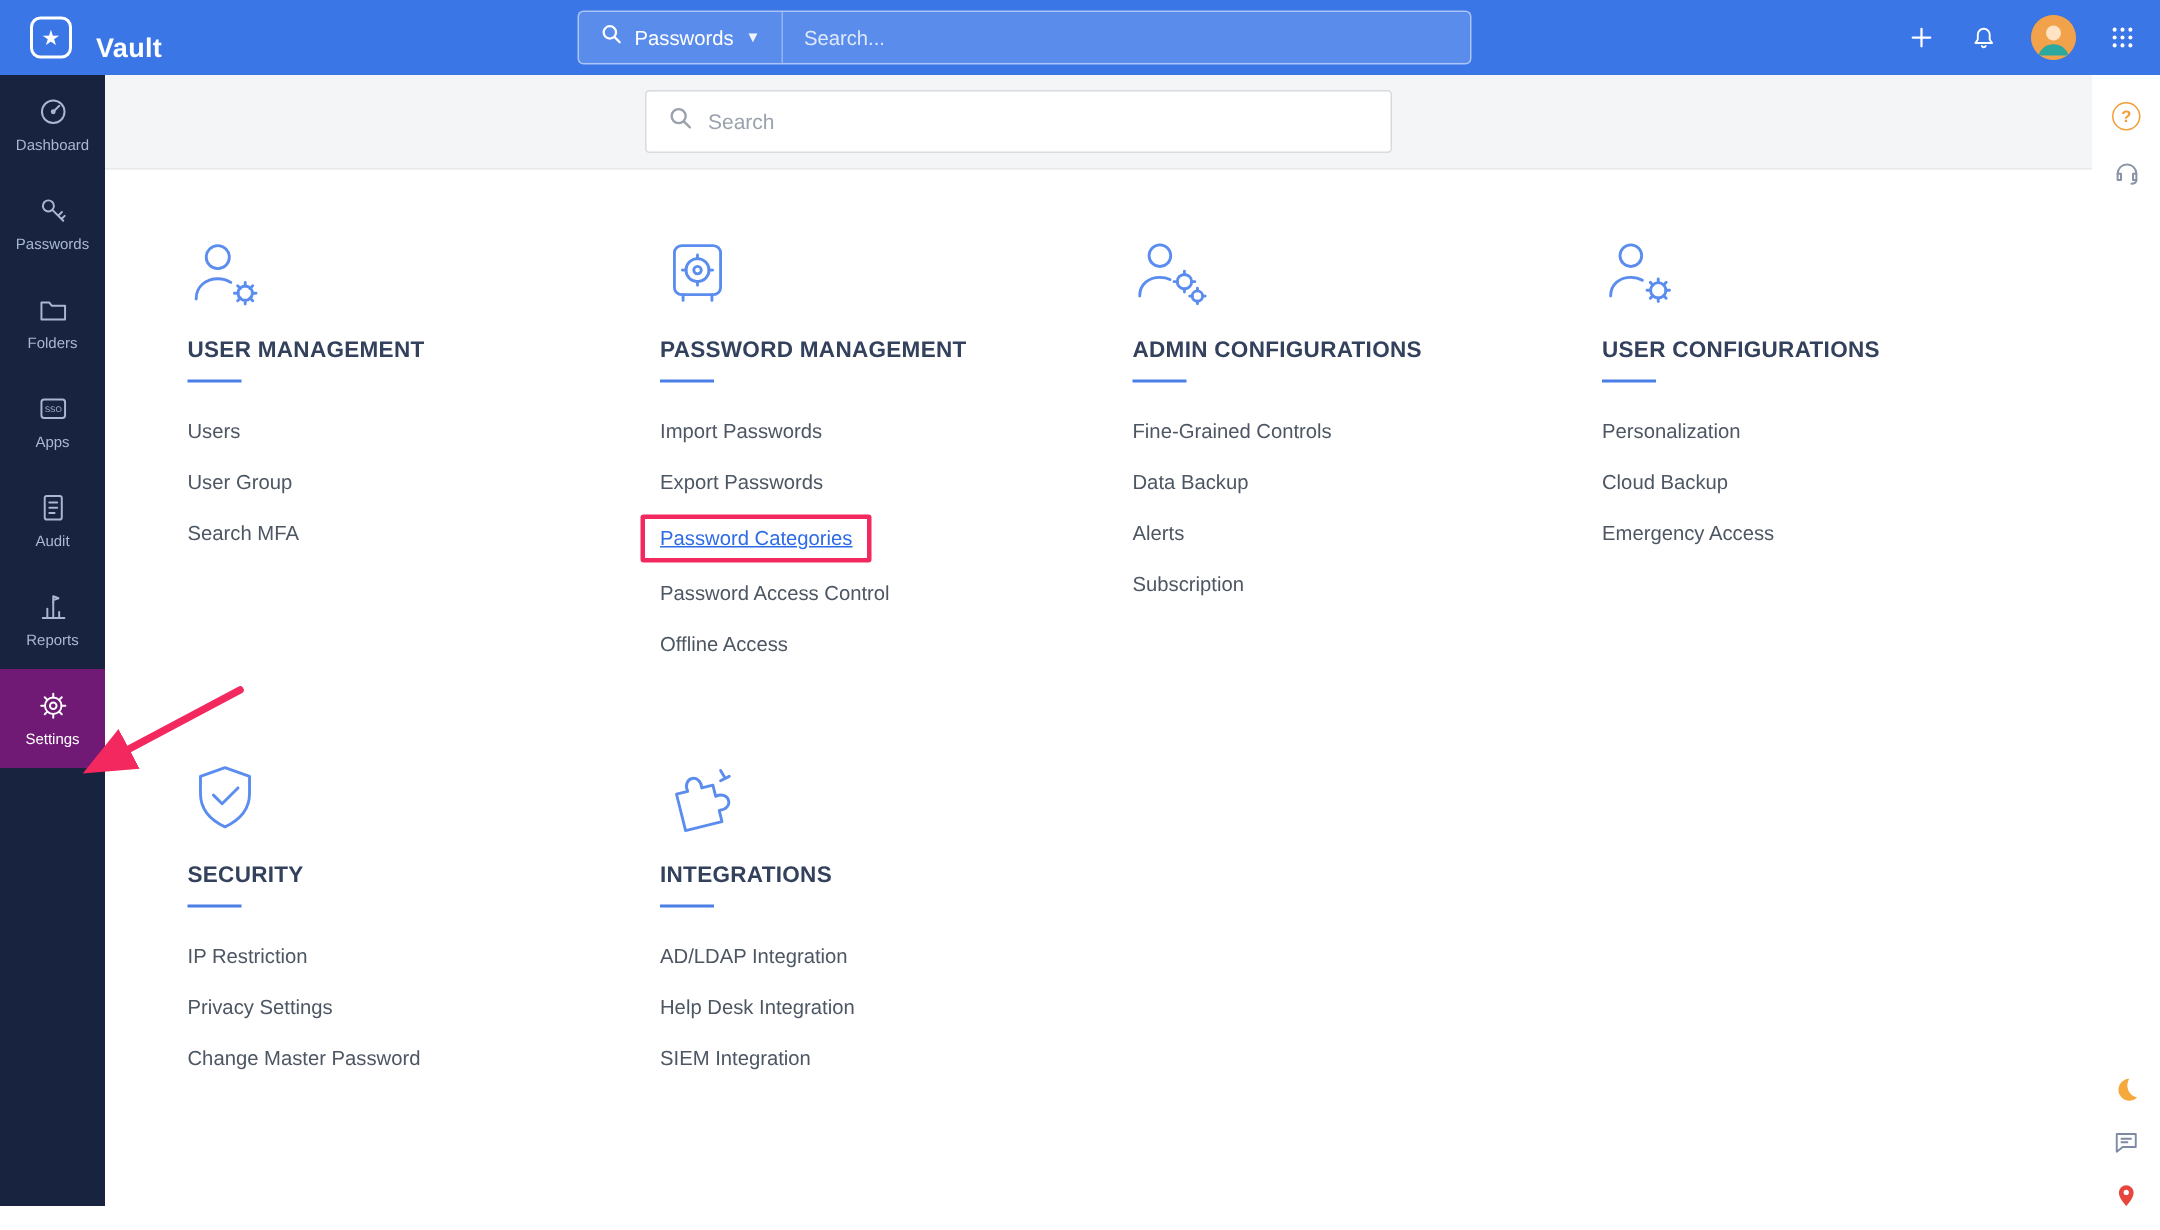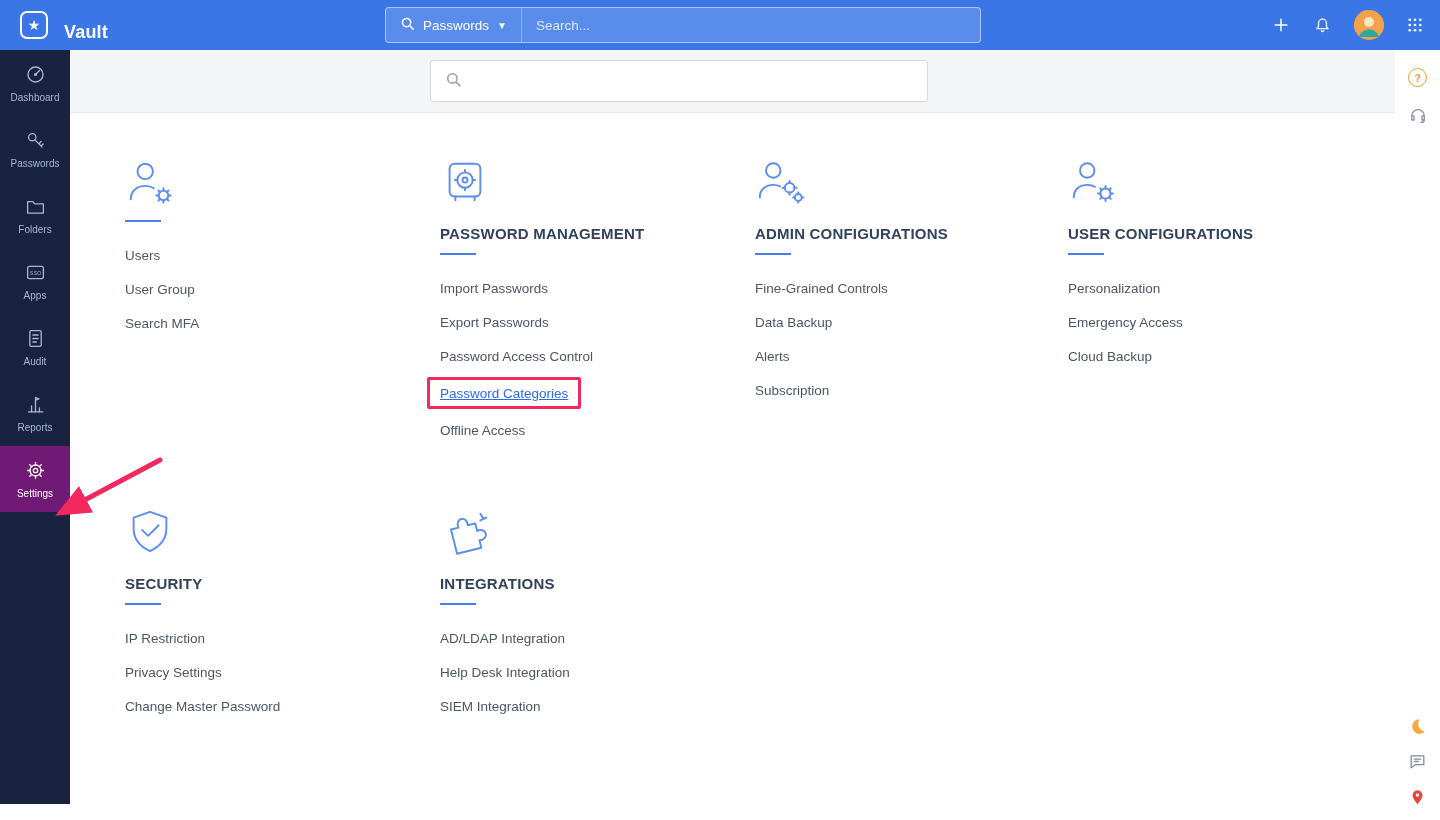--- a/index.html
+++ b/index.html
@@ -200,34 +200,36 @@
 
 <main class="main">
   <div class="search-band">
     <div class="main-search">
       <span>
         <svg width="17" height="17" viewBox="0 0 16 16" fill="none" stroke="#9aa2ad" stroke-width="1.5" stroke-linecap="round">
             <circle cx="7" cy="7" r="4.4"></circle>
             <path d="M10.4 10.4L14 14"></path>
           </svg>
       </span>
+      <input type="text" placeholder="Search" style="">
     </div>
   </div>
 
   <div class="groups">
 
     <section class="group">
       <div class="group-icon">
         <svg width="50" height="50" viewBox="0 0 52 52">
             <circle cx="21" cy="15" r="8"></circle>
             <path d="M6 44c0-9 7-14 15-14 3.4 0 6.5.9 9 2.5"></path>
             <circle cx="40" cy="40" r="5"></circle>
             <path d="M40 32.5v2.6M40 44.9v2.6M32.5 40h2.6M44.9 40h2.6M34.8 34.8l1.9 1.9M43.3 43.3l1.9 1.9M34.8 45.2l1.9-1.9M43.3 36.7l1.9-1.9"></path>
           </svg>
       </div>
+      <h2 class="group-title">USER MANAGEMENT</h2>
       <div class="accent-bar"></div>
       <ul class="group-list">
         <li><a class="link">Users</a></li>
         <li><a class="link">User Group</a></li>
         <li><a class="link">Search MFA</a></li>
       </ul>
     </section>
 
     <section class="group">
       <div class="group-icon">
@@ -237,26 +239,26 @@
             <circle cx="26" cy="24" r="2.6"></circle>
             <path d="M26 13.5v2.6M26 31.9v2.6M15.5 24h2.6M33.9 24h2.6"></path>
             <path d="M16 41v4M36 41v4"></path>
           </svg>
       </div>
       <h2 class="group-title">PASSWORD MANAGEMENT</h2>
       <div class="accent-bar"></div>
       <ul class="group-list">
         <li><a class="link">Import Passwords</a></li>
         <li><a class="link">Export Passwords</a></li>
-        <li><a class="link">Password Access Control</a></li>
         <li>
           <span class="red-box">
             <a class="link link-highlight">Password Categories</a>
           </span>
         </li>
+        <li><a class="link">Password Access Control</a></li>
         <li><a class="link">Offline Access</a></li>
       </ul>
     </section>
 
     <section class="group">
       <div class="group-icon">
         <svg width="50" height="50" viewBox="0 0 52 52">
             <circle cx="19" cy="14" r="7.5"></circle>
             <path d="M5 42c0-8.5 6.5-13 14-13 2.5 0 5 .5 7 1.5"></path>
             <circle cx="36" cy="32" r="5"></circle>
@@ -281,22 +283,22 @@
             <circle cx="20" cy="14" r="7.5"></circle>
             <path d="M6 42c0-8.5 6.5-13 14-13 3 0 5.8.7 8 2"></path>
             <circle cx="39" cy="38" r="5.3"></circle>
             <path d="M39 30.2v2.5M39 43.3v2.5M31.2 38h2.5M44.3 38h2.5M33.5 32.5l1.8 1.8M42.7 41.7l1.8 1.8M33.5 43.5l1.8-1.8M42.7 34.3l1.8-1.8"></path>
           </svg>
       </div>
       <h2 class="group-title">USER CONFIGURATIONS</h2>
       <div class="accent-bar"></div>
       <ul class="group-list">
         <li><a class="link">Personalization</a></li>
+        <li><a class="link">Cloud Backup</a></li>
         <li><a class="link">Emergency Access</a></li>
-        <li><a class="link">Cloud Backup</a></li>
       </ul>
     </section>
 
     <section class="group">
       <div class="group-icon">
         <svg width="50" height="50" viewBox="0 0 52 52">
             <path d="M26 5l17 6v12c0 11-7.5 18.5-17 23C16.5 41.5 9 34 9 23V11z"></path>
             <path d="M18 24l6 6 11-11"></path>
           </svg>
       </div>

